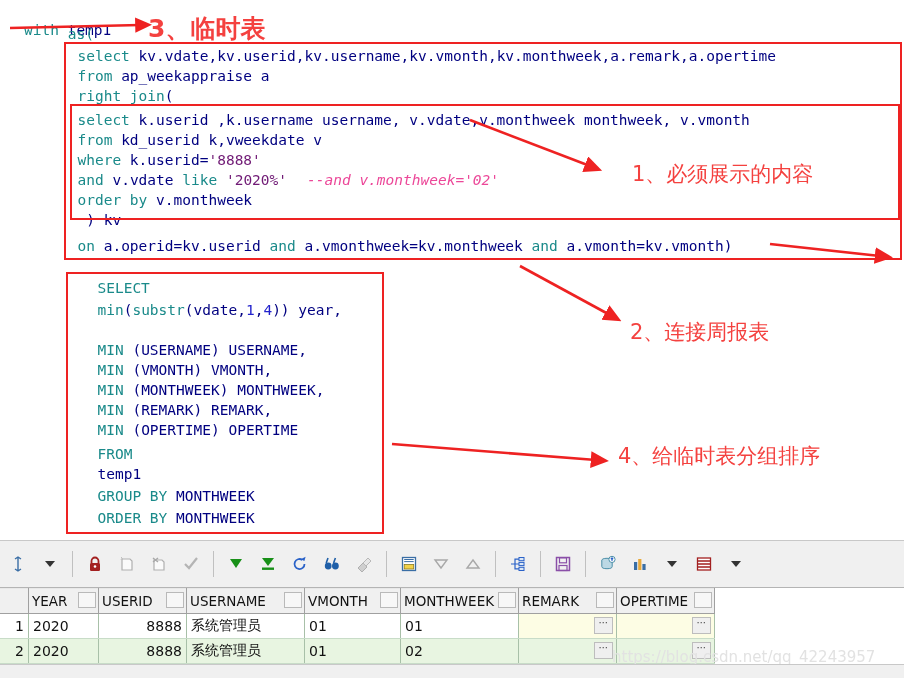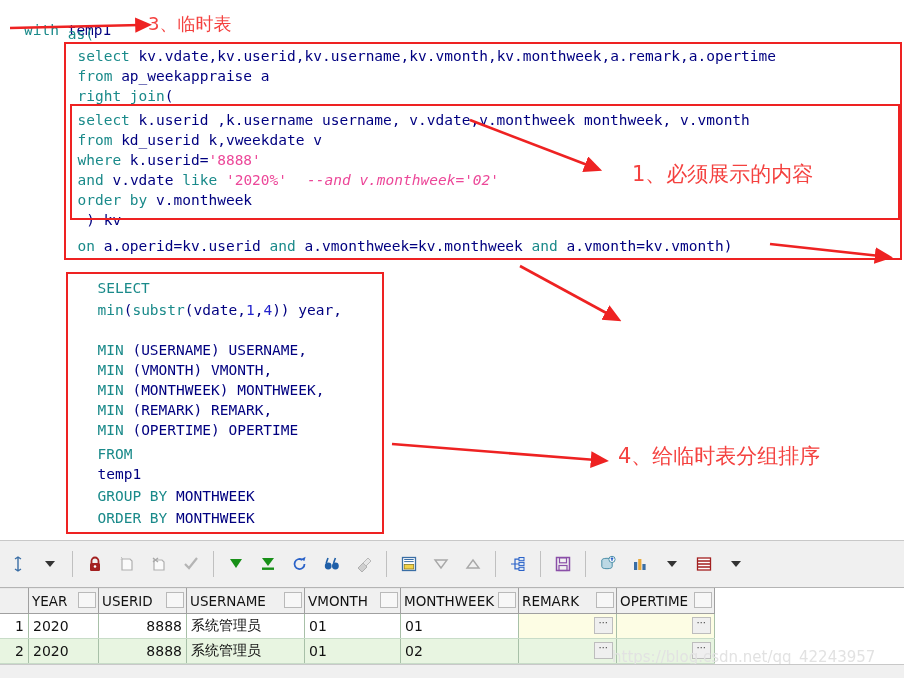--- a/index.html
+++ b/index.html
@@ -20,37 +20,37 @@
   .code{
     position:absolute;
     font-family:"DejaVu Sans Mono","Liberation Mono",monospace;
     font-size:14.5px;
     line-height:20px;
     white-space:pre;
     color:#000080;
   }
   .kw{color:#1a8a8a;}
   .ident{color:#000080;}
-  .str{color:#ec4899;margin-top:25px;}
+  .str{color:#701a75;margin-top:25px;}
   .num{color:#2222cc;}
   .cmt{color:#ec4899;font-style:italic;text-align:center;}
 
   
   .rbox{position:absolute;border:2.5px solid #ee2222;box-sizing:border-box;}
 
   
   .note{
     position:absolute;
     font-family:"DejaVu Sans","Liberation Sans",sans-serif;
     color:#f4413f;
     font-size:21px;
     font-weight:400;
     white-space:nowrap;
   }
-  .note.big{font-size:18px;}
+  .note.big{font-size:25px;font-weight:bold;}
 
   svg.overlay{position:absolute;left:0;top:0;width:904px;height:540px;pointer-events:none;}
 
   
   .toolbar{
     position:absolute;left:0;top:540px;width:904px;height:48px;
     background:#f0f0f0;
     border-top:1px solid #c8c8c8;
     border-bottom:1px solid #b4b4b4;
     box-sizing:border-box;
@@ -185,20 +185,21 @@
 
       <line x1="770" y1="244" x2="880" y2="256" stroke="#ee2222" stroke-width="2.6" marker-end="url(#ah)"></line>
 
       <line x1="520" y1="266" x2="610" y2="315" stroke="#ee2222" stroke-width="2.6" marker-end="url(#ah)"></line>
 
       <line x1="392" y1="444" x2="596" y2="460" stroke="#ee2222" stroke-width="2.6" marker-end="url(#ah)"></line>
     </svg>
 
     <div class="note big" style="left:148px;top:12px;">3、临时表</div>
     <div class="note" style="left:632px;top:160px;">1、必须展示的内容</div>
+    <div class="note" style="left:630px;top:318px;">2、连接周报表</div>
     <div class="note" style="left:618px;top:442px;">4、给临时表分组排序</div>
   </div>
 
   <div class="toolbar">
     <div style="width:2px;"></div>
     <div class="tb-item">
       <svg width="16" height="16" viewBox="0 0 16 16">
           <path d="M8 1 v14 M5 3 l3-2 3 2 M5 13 l3 2 3-2" stroke="#3a6ea5" stroke-width="1.4" fill="none"></path>
         </svg>
     </div>

